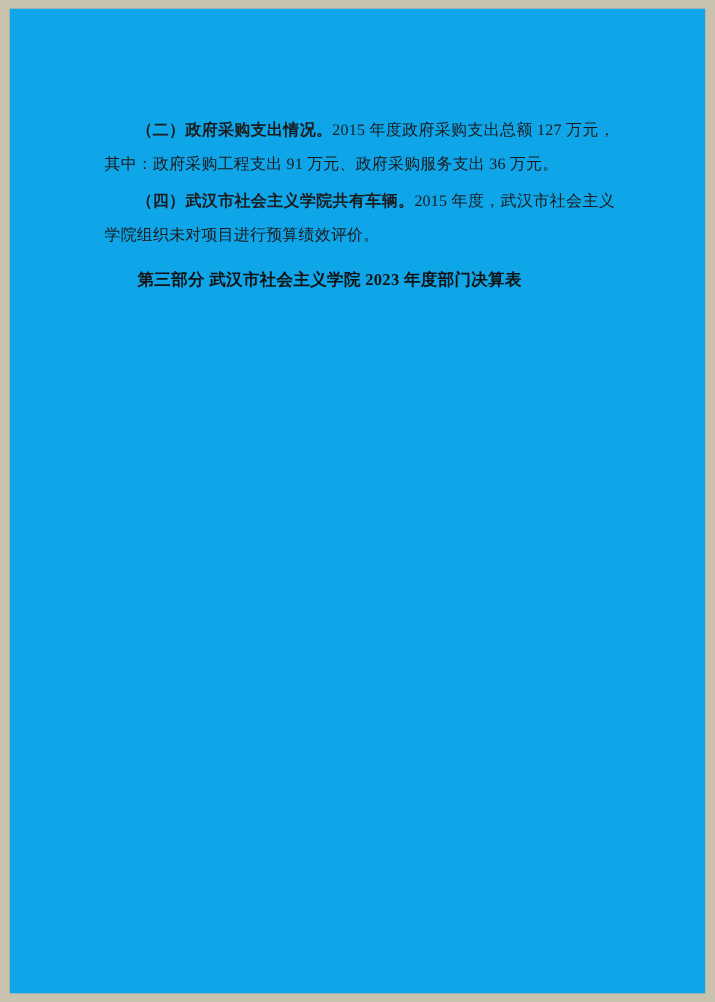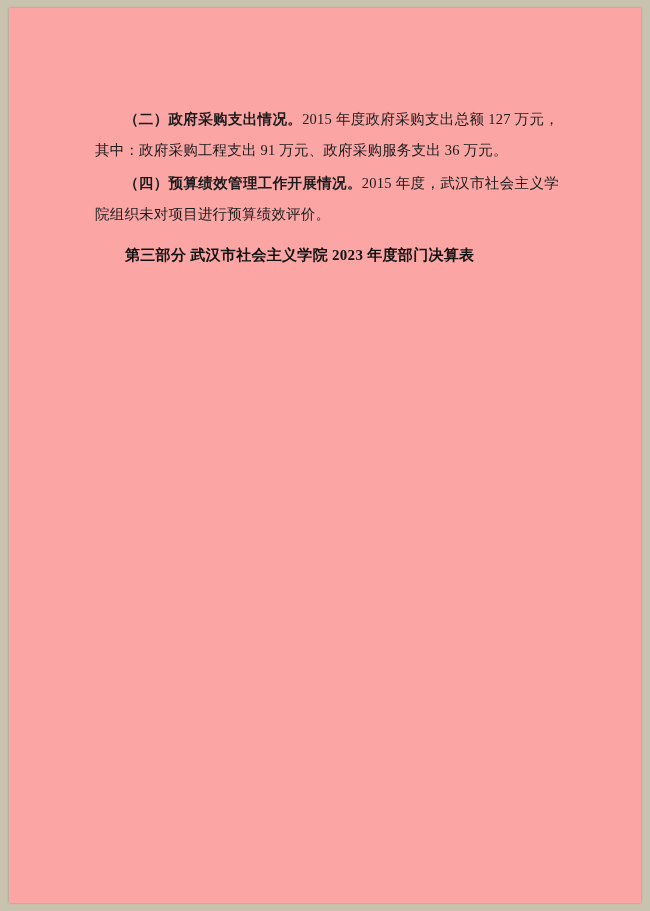--- a/index.html
+++ b/index.html
@@ -12,21 +12,21 @@
     background: #c9c2ae;
     font-family: "Liberation Serif", "DejaVu Serif", serif;
     overflow: hidden;
   }
   .page {
     position: absolute;
     left: 9px;
     top: 8px;
     width: 632px;
     height: 895px;
-    background: #fca5a5;
+    background: #0ea5e9;
     box-shadow: 0 0 2px rgba(0,0,0,0.25);
   }
   .content {
     position: absolute;
     left: 86px;
     top: 96px;
     width: 464px;
   }
   p.para {
     margin: 0 0 2px 0;
@@ -56,19 +56,19 @@
 
 <div class="page">
   <div class="content">
 
     <p class="para">
       <span class="lead">（二）政府采购支出情况。</span><span>2015 年度政府采购支出总额 127 万元，其中：政府采购工程支出 91 万元、政府采购服务支出 36 万元。</span>
     </p>
 
 
     <p class="para">
-      <span class="lead">（四）预算绩效管理工作开展情况。</span><span>2015 年度，武汉市社会主义学院组织未对项目进行预算绩效评价。</span>
+      <span class="lead">（四）武汉市社会主义学院共有车辆。</span><span>2015 年度，武汉市社会主义学院组织未对项目进行预算绩效评价。</span>
     </p>
 
     <p class="heading">第三部分 武汉市社会主义学院 2023 年度部门决算表</p>
 
   </div>
 </div>
 
 </body></html>

